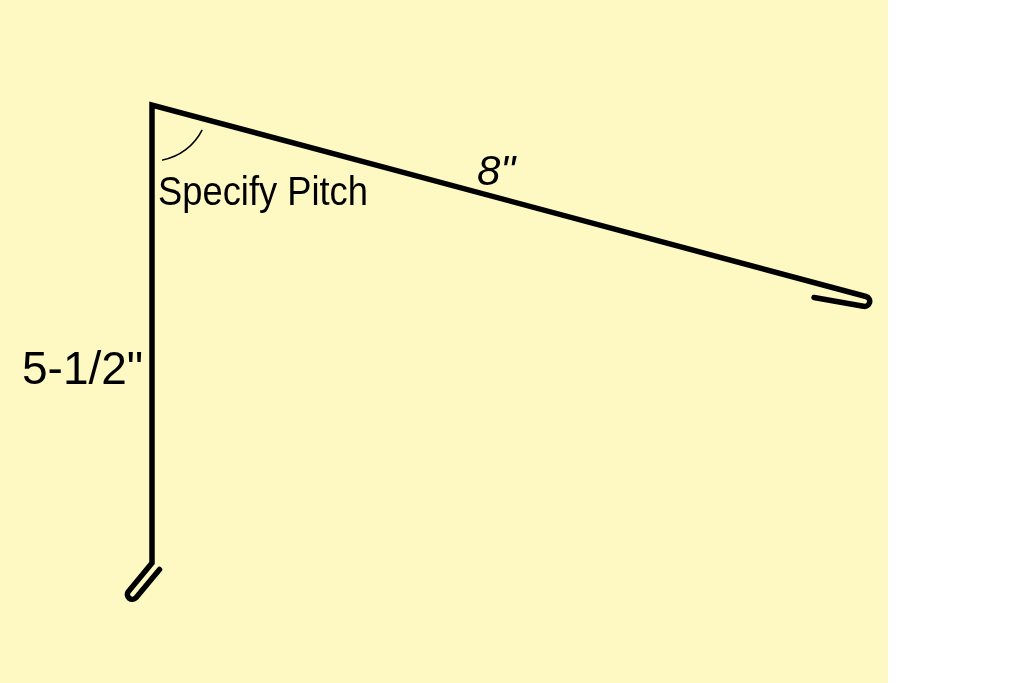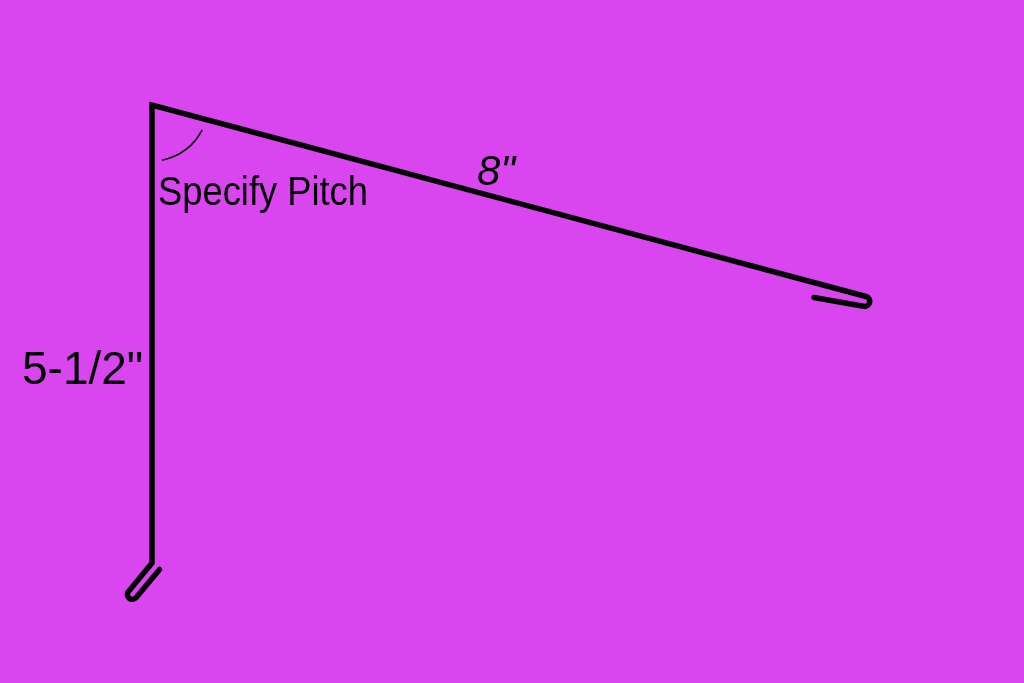--- a/index.html
+++ b/index.html
@@ -2,23 +2,23 @@
 <html><head>
 <meta charset="utf-8">
 <style>
   html, body {
     margin: 0;
     padding: 0;
     background: #ffffff;
   }
   .canvas {
     position: relative;
-    width: 1024px;
+    width: 888px;
     height: 683px;
-    background: #d946ef;
+    background: #fef9c3;
     overflow: hidden;
   }
   svg { display: block; }
   .profile {
     fill: none;
     stroke: #000000;
     stroke-width: 5.5;
     stroke-linecap: round;
     stroke-linejoin: miter;
   }

